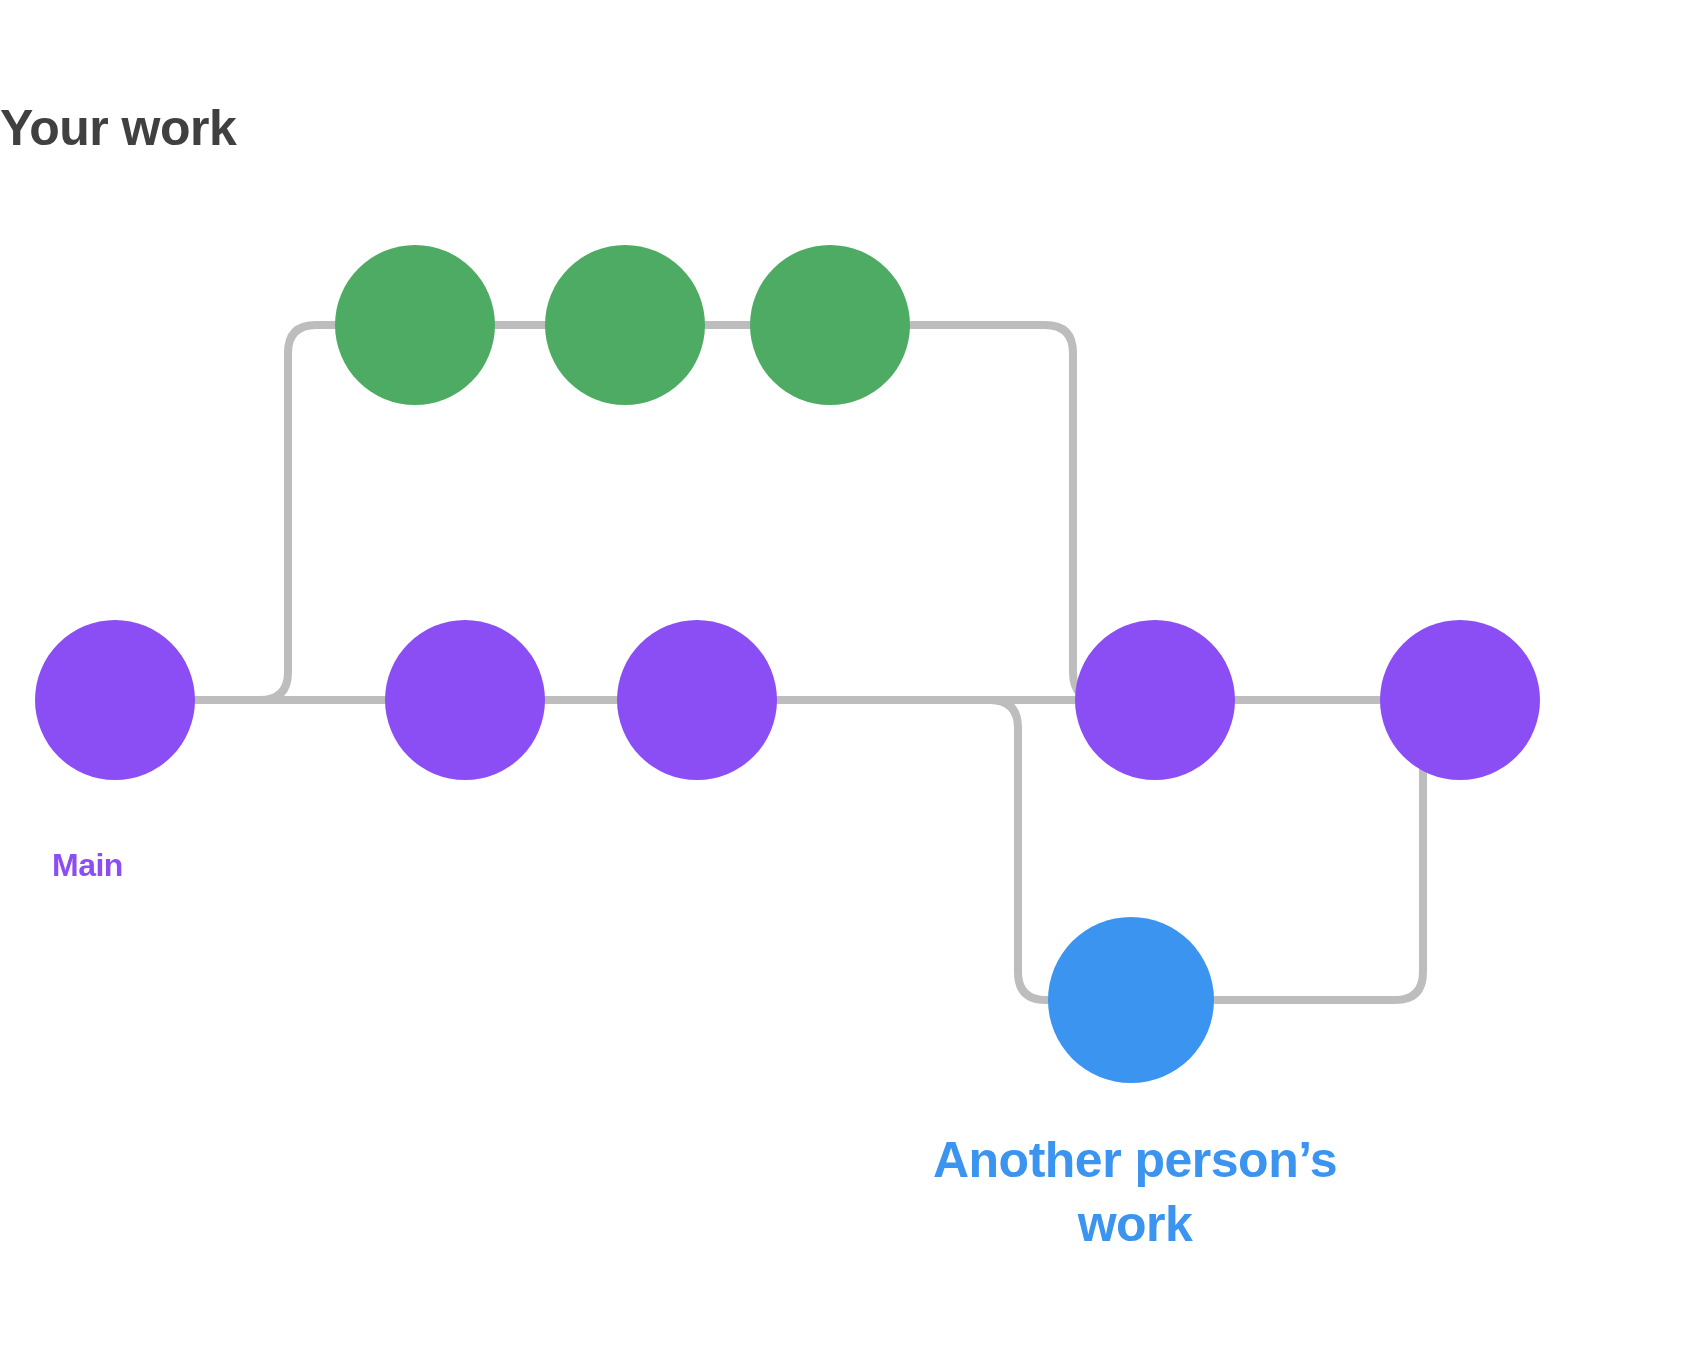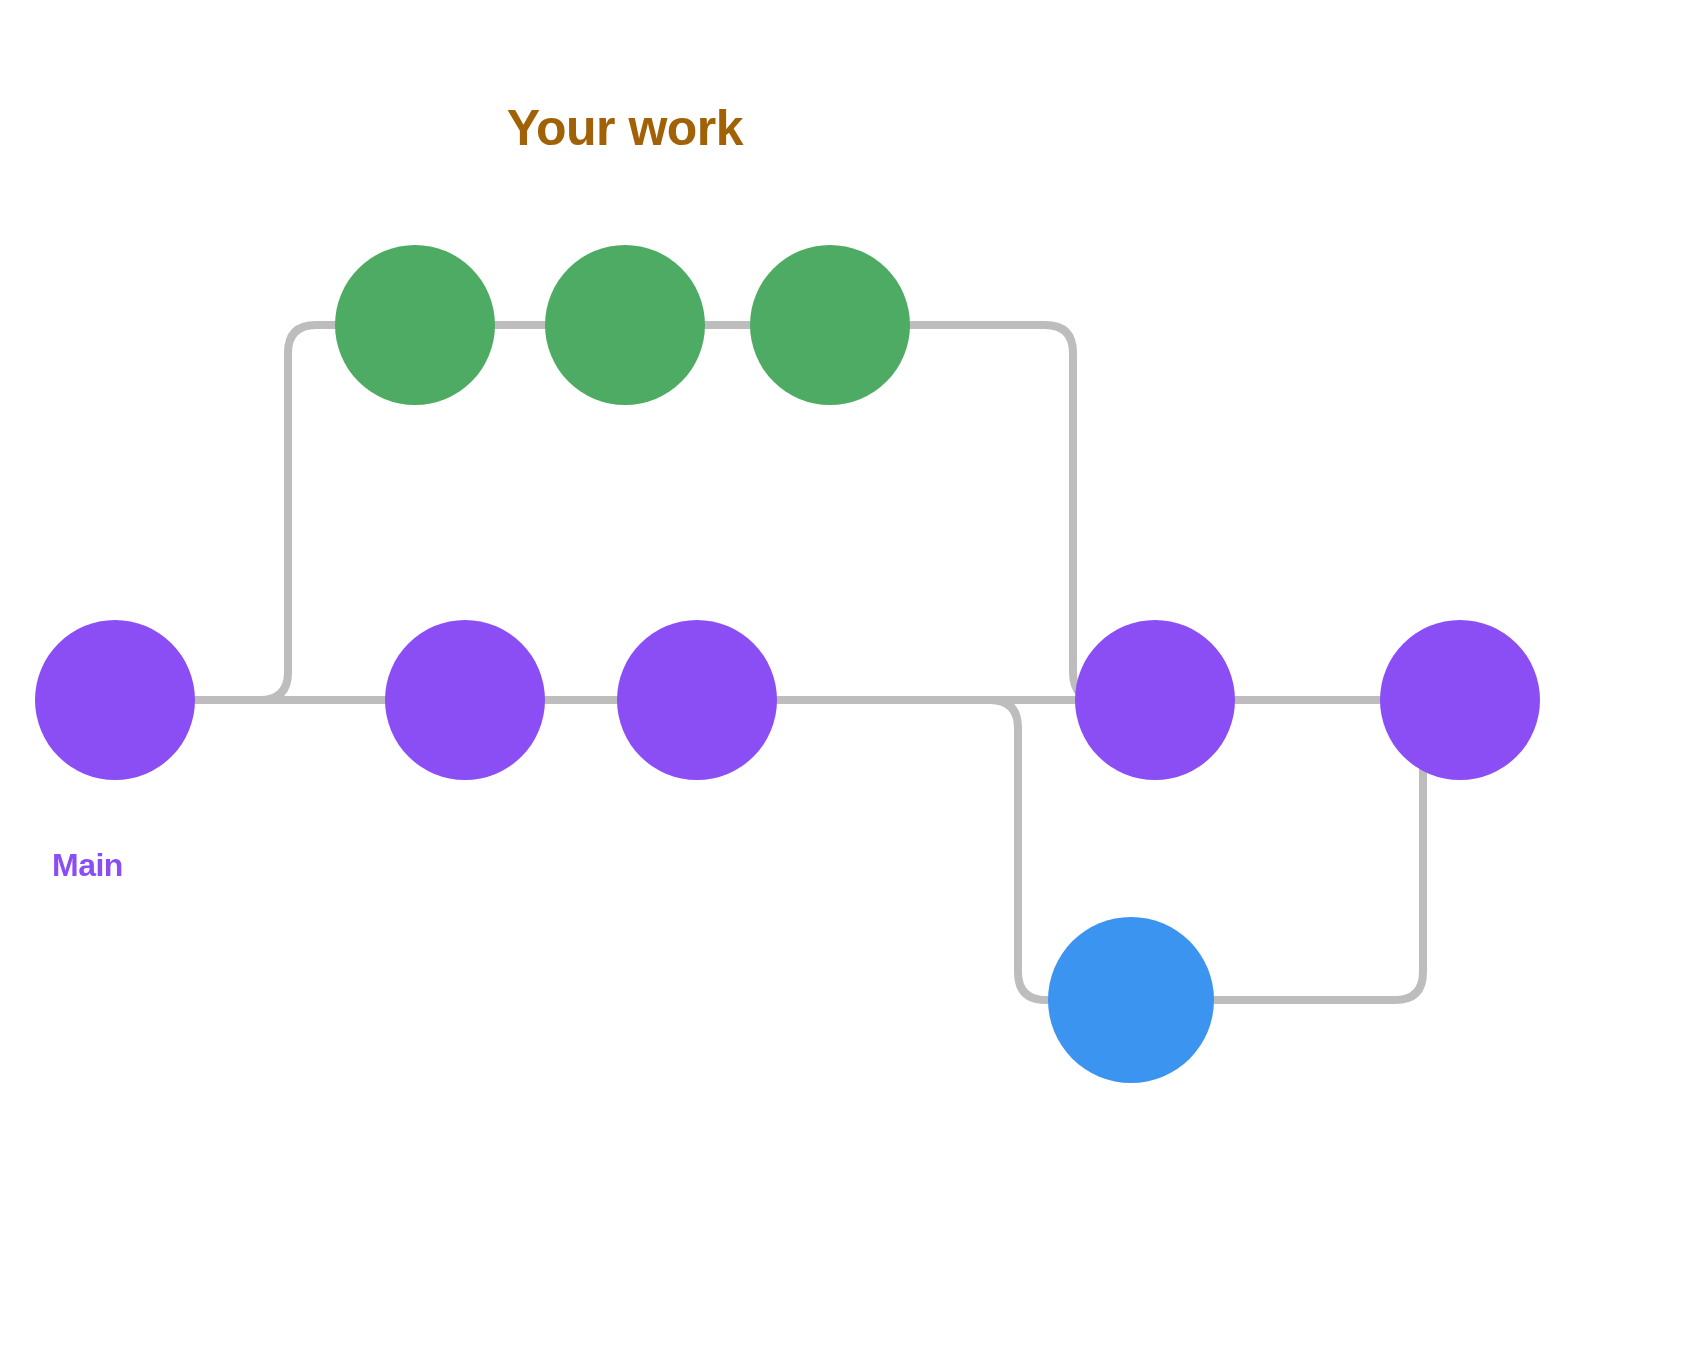--- a/index.html
+++ b/index.html
@@ -30,23 +30,23 @@
     font-family: "Liberation Sans", sans-serif;
     font-weight: bold;
     white-space: pre;
     line-height: 1.28;
     letter-spacing: -0.5px;
   }
   #label-your-work {
     left: 0px;
     top: 96px;
     width: 1250px;
-    text-align: center;
+    text-align: left;
     font-size: 50px;
-    color: #a16207;
+    color: #404040;
   }
   #label-main {
     left: 52px;
     top: 845px;
     font-size: 32px;
     color: #8B4EF5;
     text-align: left;
   }
   #label-another-person {
     left: 735px;
@@ -85,14 +85,15 @@
         <circle cx="1155" cy="700" r="80" fill="#8B4EF5"></circle>
         <circle cx="1460" cy="700" r="80" fill="#8B4EF5"></circle>
         <circle cx="1131" cy="1000" r="83" fill="#3B94F0"></circle>
       </g>
   </svg>
 
   <div class="label" id="label-your-work">Your work</div>
 
   <div class="label" id="label-main">Main</div>
 
+  <div class="label" id="label-another-person"><span>Another person’s</span><br><span>work</span></div>
 
 </div>
 
 </body></html>

